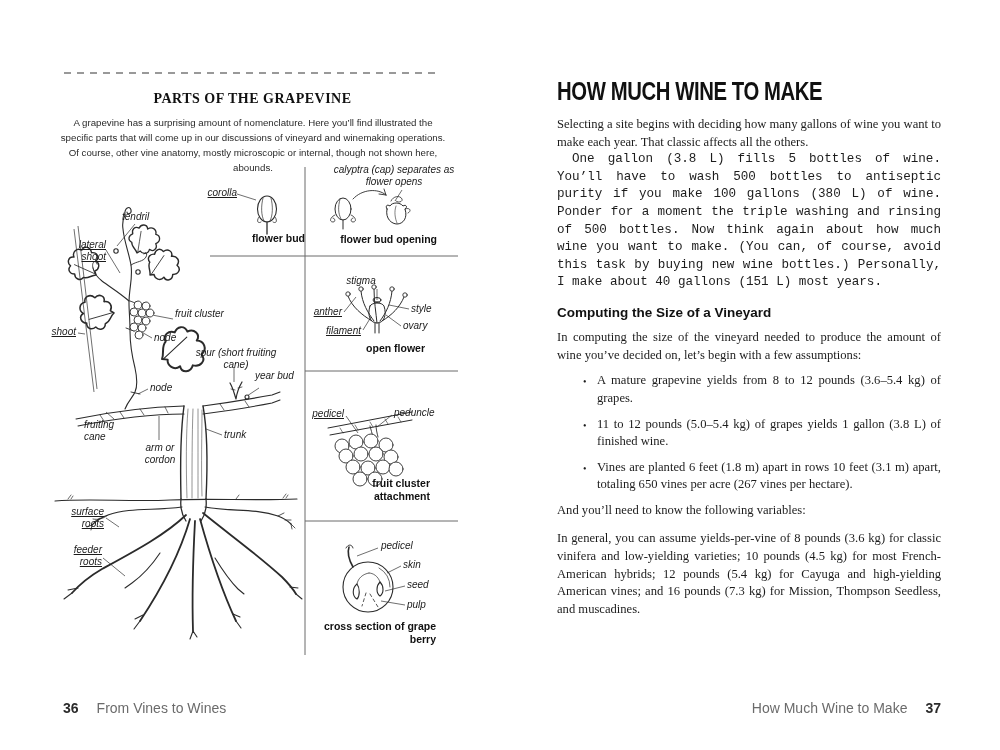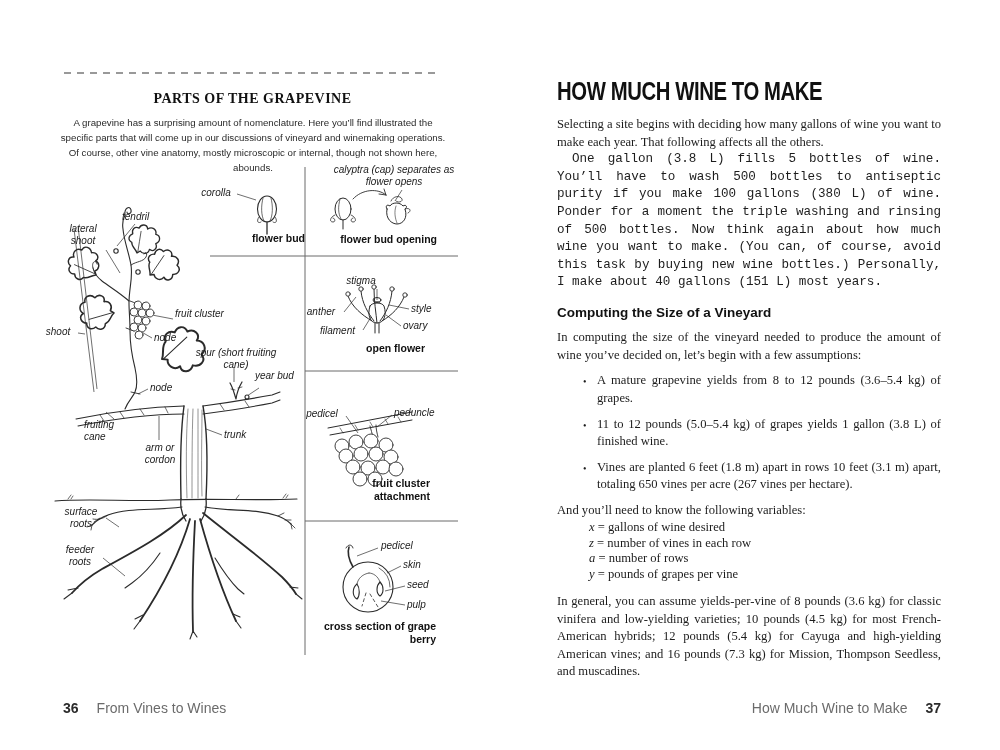--- a/index.html
+++ b/index.html
@@ -8,21 +8,21 @@
   
   .dash-rule{position:absolute;left:64px;top:72px;width:377px;height:2px;
              background:repeating-linear-gradient(90deg,#999 0 7px,transparent 7px 13px);}
   .panel-title{position:absolute;left:55px;top:79px;width:395px;text-align:center;
                font:bold 14px/1.2 "Liberation Serif",serif;letter-spacing:.5px;color:#111;}
   .panel-intro{position:absolute;left:58px;top:101px;width:390px;text-align:center;
                font:9.7px/15px "Liberation Sans",sans-serif;color:#2a2a2a;margin-top:14px;}
   .diagram{position:absolute;left:40px;top:163px;width:420px;height:520px;}
   .diagram svg{position:absolute;left:0;top:0;}
   .lbl{position:absolute;font:italic 10px/1.15 "Liberation Sans",sans-serif;color:#1b1b1b;}
-  .lbl.r{text-align:center;}
+  .lbl.r{text-align:right;text-decoration:underline;}
   .lbl.c{text-align:center;}
   .cap{position:absolute;font:bold 10.5px/1.2 "Liberation Sans",sans-serif;font-style:normal;
        text-align:right;color:#111;}
   
   .rpage{position:absolute;left:557px;top:78px;width:384px;}
   .rtitle{display:inline-block;transform:scaleX(.78);transform-origin:0 0;
           font:bold 26px/1 "Liberation Sans",sans-serif;letter-spacing:-.5px;color:#111;
           white-space:nowrap;margin:0 0 12px 0;}
   .body{font:12.6px/17.6px "Liberation Serif",serif;text-align:justify;margin:0;color:#1c1c1c;}
   .body.indent{text-indent:15px;font-family:Liberation Mono, monospace;}
@@ -246,21 +246,21 @@
           <path d="M317,421 C318,415 323,411 329,410 M340,419 C338,413 333,410 329,410" stroke-width="0.7"></path>
           <path d="M330,431 L338,444 M326,430 L322,443" stroke-width="0.8" stroke-dasharray="3,3"></path>
         </g>
       </svg>
 
       <span class="lbl r" style="left:155px;top:24px;width:42px">corolla</span>
       <span class="cap" style="left:189px;top:69px;width:76px">flower bud</span>
       <span class="lbl c" style="left:288px;top:1px;width:132px">calyptra (cap) separates as flower opens</span>
       <span class="cap" style="left:272px;top:70px;width:125px">flower bud opening</span>
       <span class="lbl" style="left:82px;top:48px;width:45px">tendril</span>
-      <span class="lbl r" style="left:20px;top:60px;width:46px">lateral shoot</span>
+      <span class="lbl r" style="left:20px;top:76px;width:46px">lateral shoot</span>
       <span class="lbl r" style="left:0px;top:163px;width:36px">shoot</span>
       <span class="lbl" style="left:135px;top:145px;width:50px">fruit cluster</span>
       <span class="lbl" style="left:114px;top:169px;width:36px">node</span>
       <span class="lbl c" style="left:150px;top:184px;width:92px">spur (short fruiting cane)</span>
       <span class="lbl" style="left:215px;top:207px;width:40px">year bud</span>
       <span class="lbl" style="left:110px;top:219px;width:36px">node</span>
       <span class="lbl" style="left:44px;top:256px;width:52px">fruiting cane</span>
       <span class="lbl c" style="left:92px;top:279px;width:56px">arm or cordon</span>
       <span class="lbl" style="left:184px;top:266px;width:40px">trunk</span>
       <span class="lbl r" style="left:18px;top:343px;width:46px">surface roots</span>
@@ -281,47 +281,41 @@
       <span class="cap" style="left:270px;top:457px;width:126px">cross section of grape berry</span>
     </div>
 
     <div class="footer footer-left">
       <span class="fnum">36</span><span class="frun">From Vines to Wines</span>
     </div>
   </section>
 
   <section class="rpage">
     <h1 class="rtitle">HOW MUCH WINE TO MAKE</h1>
-    <p class="body">Selecting a site begins with deciding how many gallons of wine you want to make each year. That following affects all the others.</p>
+    <p class="body">Selecting a site begins with deciding how many gallons of wine you want to make each year. That classic affects all the others.</p>
     <p class="body indent">One gallon (3.8 L) fills 5 bottles of wine. You’ll have to wash 500 bottles to antiseptic purity if you make 100 gallons (380 L) of wine. Ponder for a moment the triple washing and rinsing of 500 bottles. Now think again about how much wine you want to make. (You can, of course, avoid this task by buying new wine bottles.) Personally, I make about 40 gallons (151 L) most years.</p>
     <h2 class="sec-head">Computing the Size of a Vineyard</h2>
     <p class="body">In computing the size of the vineyard needed to produce the amount of wine you’ve decided on, let’s begin with a few assumptions:</p>
 
     <div class="bullets">
       <div class="bullet-item">
         <span class="dot">•</span>
         <span>A mature grapevine yields from 8 to 12 pounds (3.6–5.4 kg) of grapes.</span>
       </div>
       <div class="bullet-item">
         <span class="dot">•</span>
         <span>11 to 12 pounds (5.0–5.4 kg) of grapes yields 1 gallon (3.8 L) of finished wine.</span>
       </div>
       <div class="bullet-item">
         <span class="dot">•</span>
         <span>Vines are planted 6 feet (1.8 m) apart in rows 10 feet (3.1 m) apart, totaling 650 vines per acre (267 vines per hectare).</span>
       </div>
     </div>
 
     <p class="body">And you’ll need to know the following variables:</p>
-    <div class="vars">
-      <div class="var-line"><i>x</i> <span>= gallons of wine desired</span></div>
-      <div class="var-line"><i>z</i> <span>= number of vines in each row</span></div>
-      <div class="var-line"><i>a</i> <span>= number of rows</span></div>
-      <div class="var-line"><i>y</i> <span>= pounds of grapes per vine</span></div>
-    </div>
 
     <p class="body p-after">In general, you can assume yields-per-vine of 8 pounds (3.6 kg) for classic vinifera and low-yielding varieties; 10 pounds (4.5 kg) for most French-American hybrids; 12 pounds (5.4 kg) for Cayuga and high-yielding American vines; and 16 pounds (7.3 kg) for Mission, Thompson Seedless, and muscadines.</p>
   </section>
 
   <div class="footer footer-right">
     <span class="frun">How Much Wine to Make</span><span class="fnum">37</span>
   </div>
 
 </div>
 

